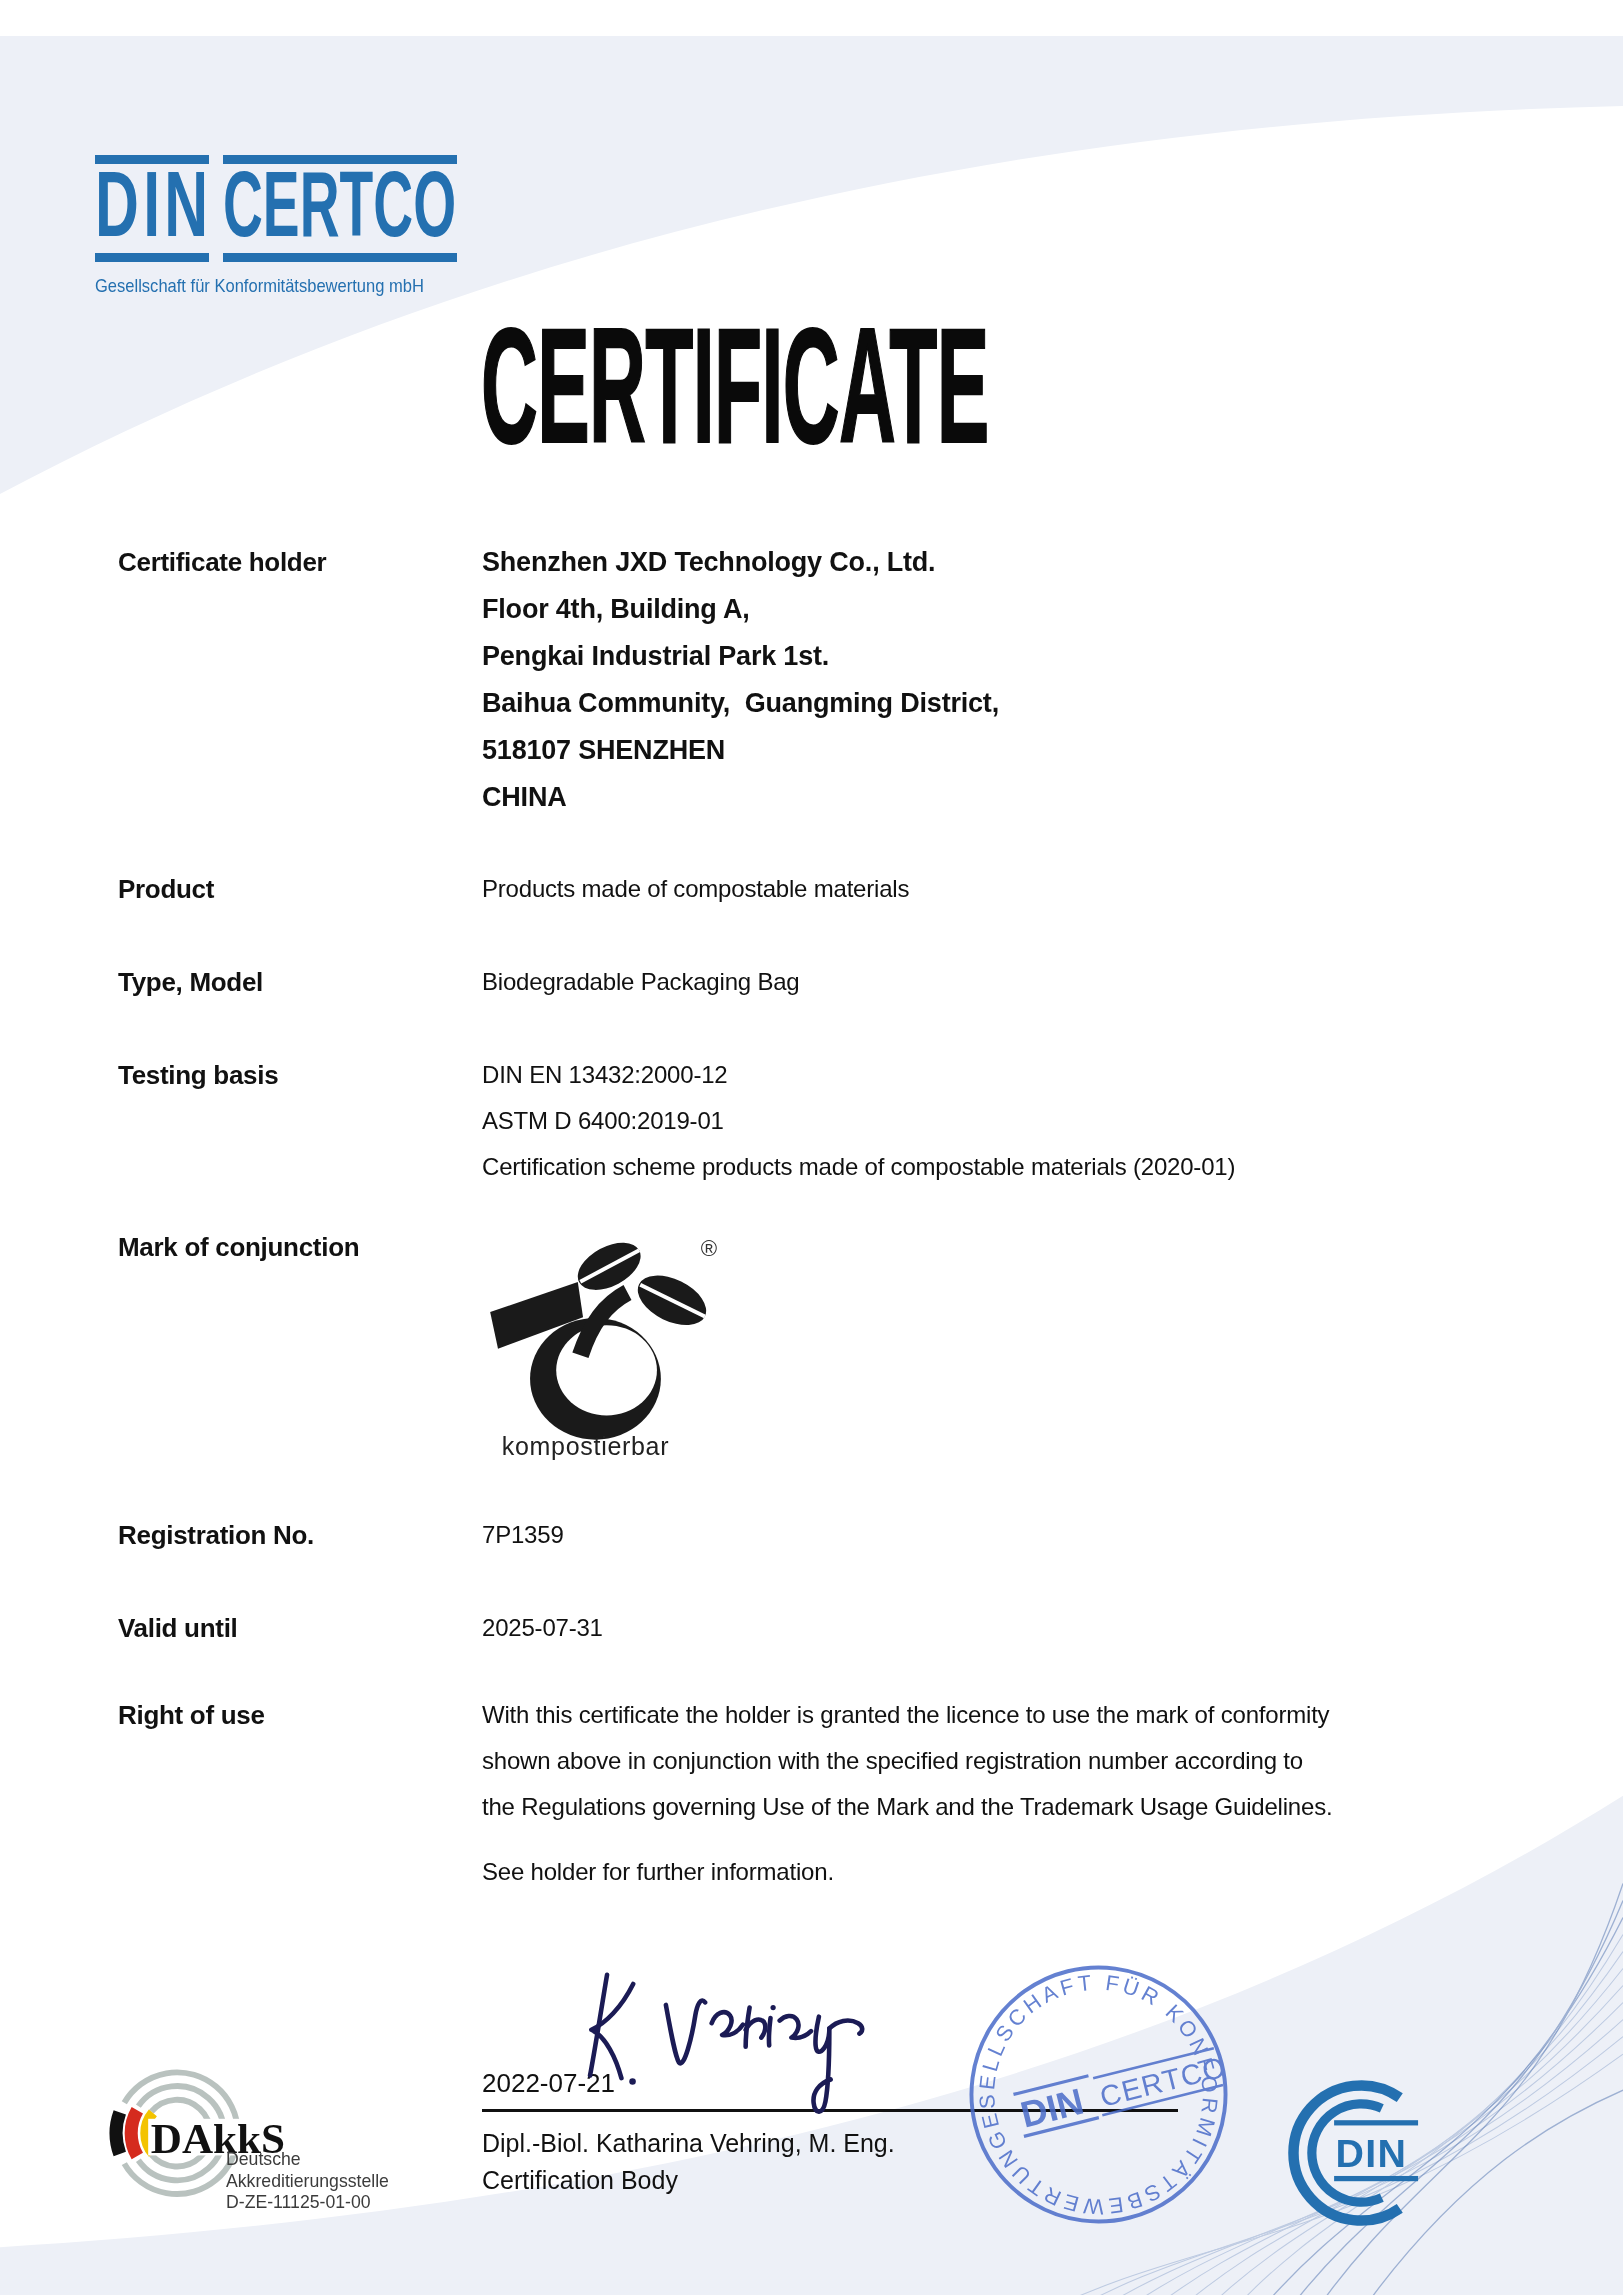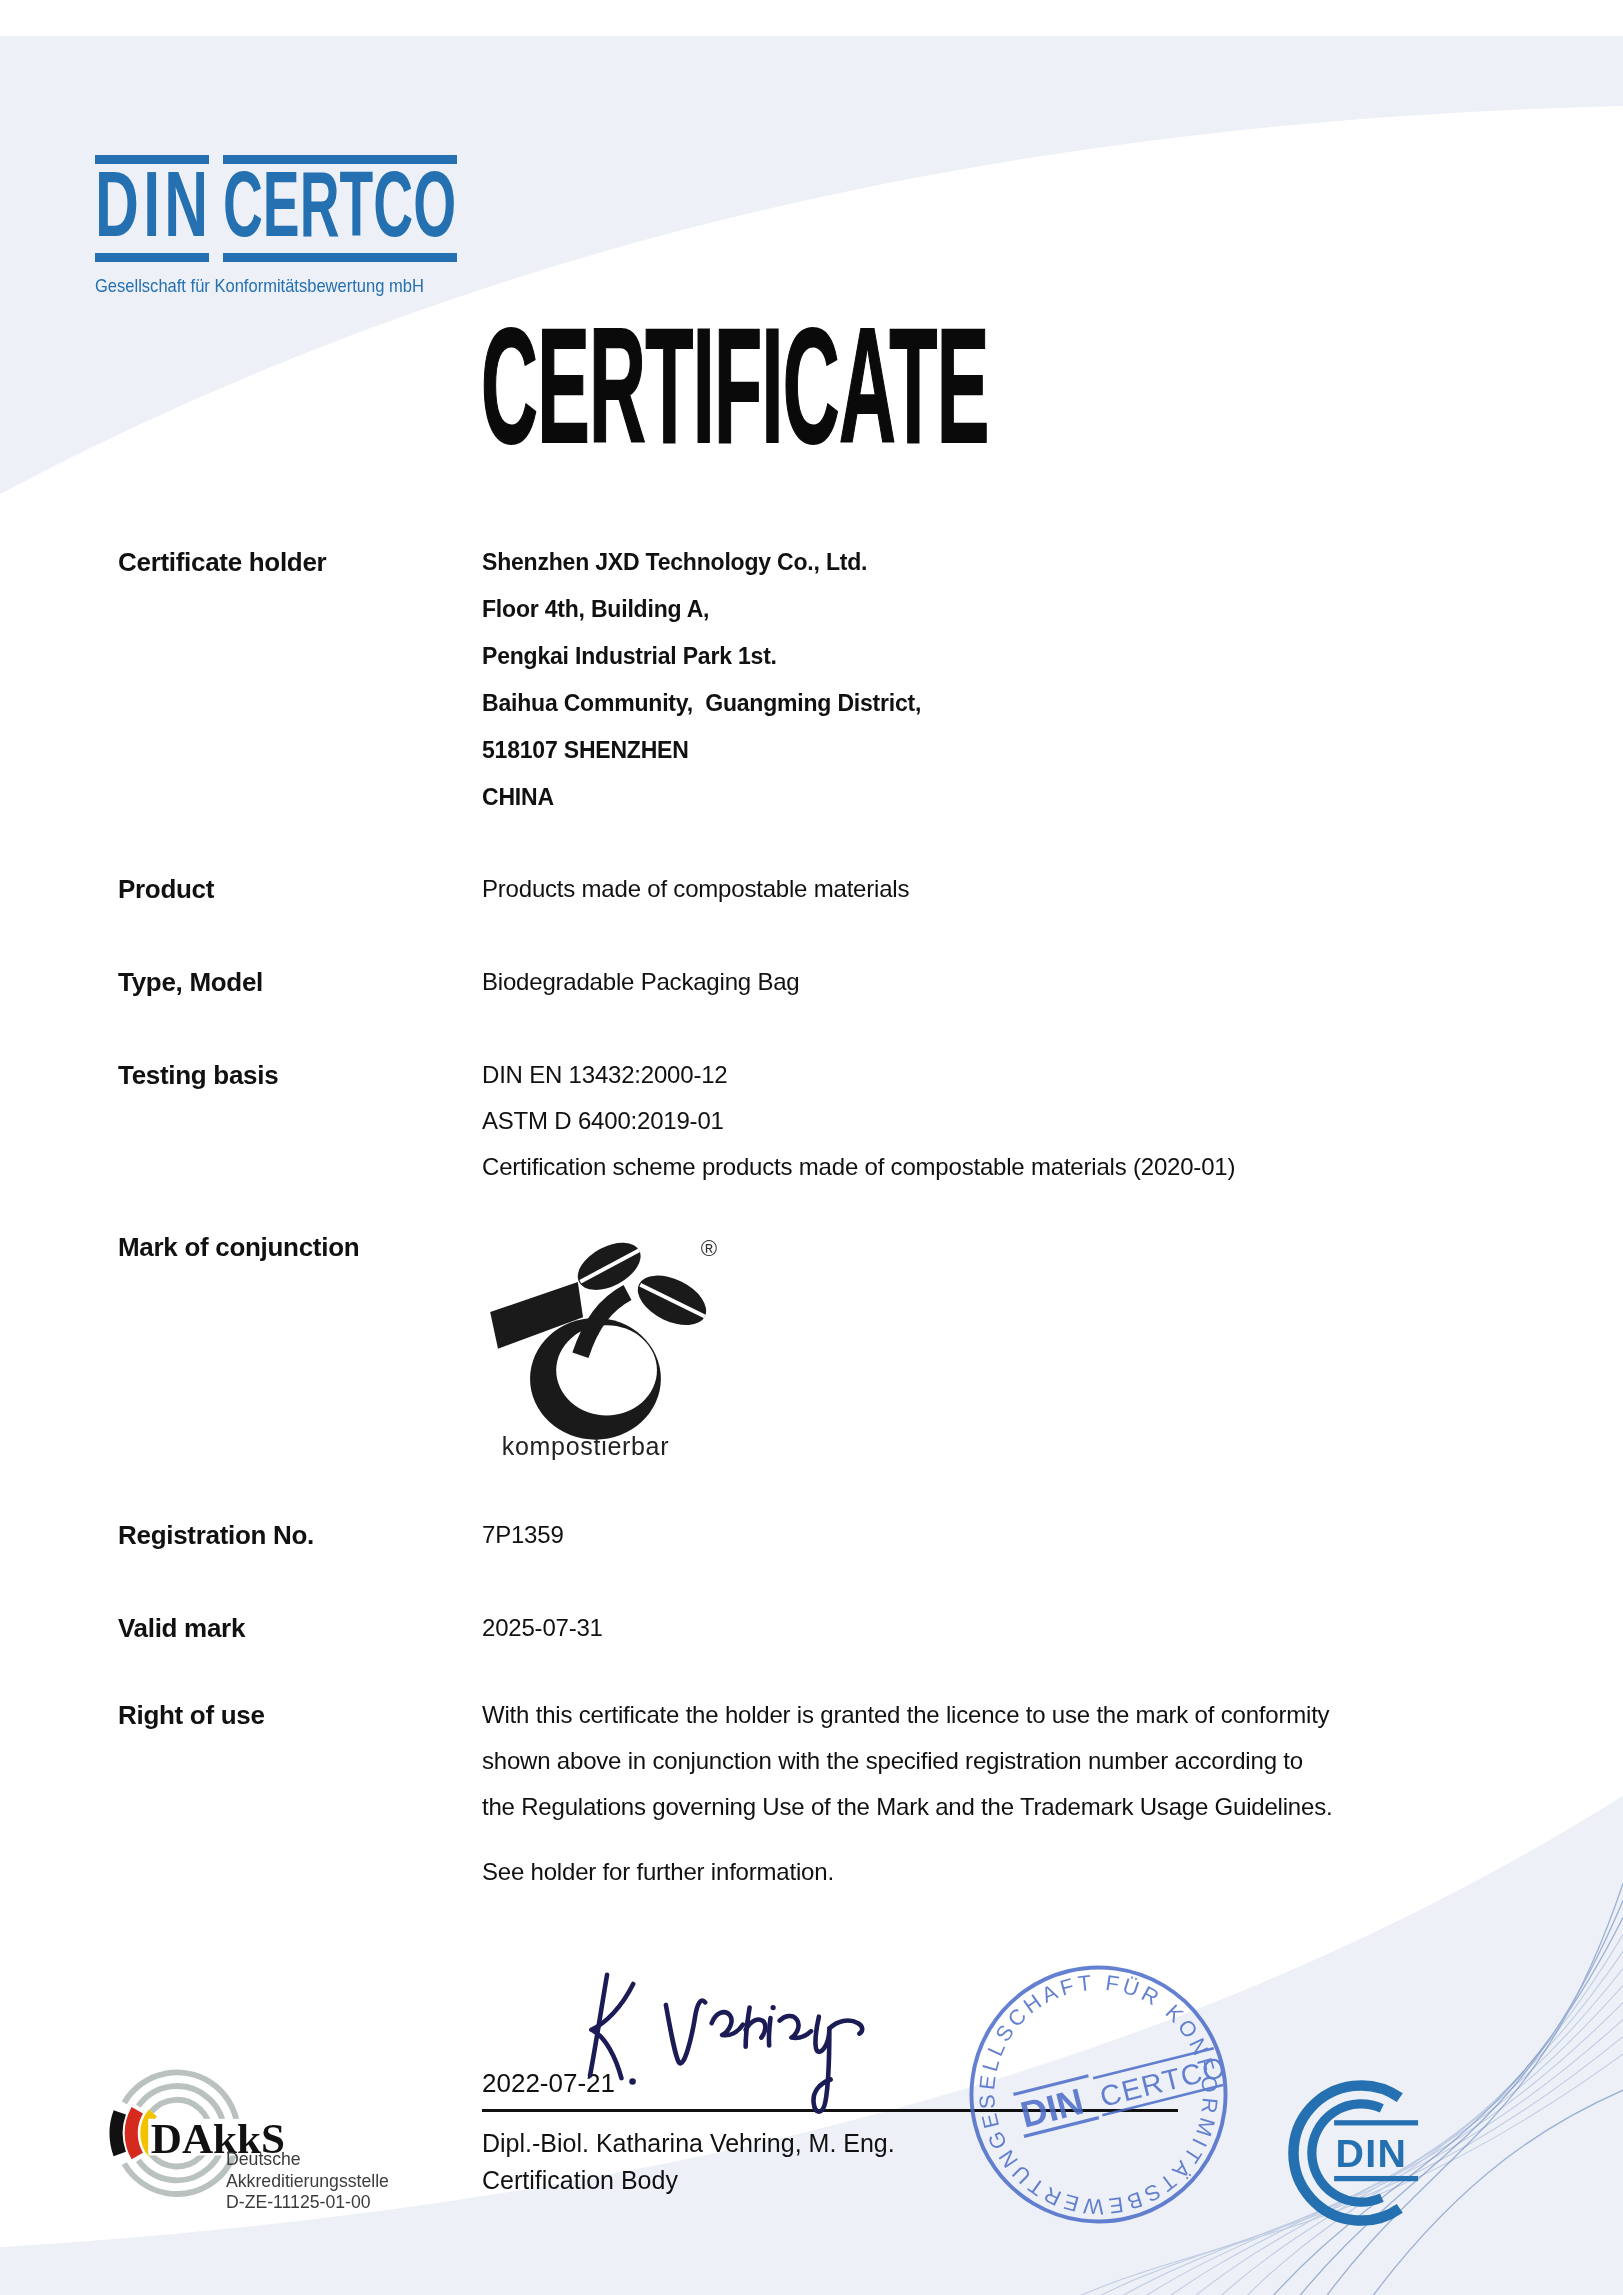--- a/index.html
+++ b/index.html
@@ -21,21 +21,21 @@
   .title{position:absolute;left:481px;top:268px;font-size:164px;font-weight:700;line-height:1;
          letter-spacing:-1.3px;color:#0a0a0a;-webkit-text-stroke:2px #0a0a0a;
          transform:scaleX(.48);transform-origin:left top;white-space:nowrap;}
 
   
   .row{position:absolute;left:0;width:1623px;height:0;overflow:visible;}
   .flabel{position:absolute;left:118px;font-size:26px;font-weight:700;line-height:46px;
           letter-spacing:-0.3px;white-space:pre-wrap;}
   .fvalue{position:absolute;left:482px;font-size:24px;line-height:46px;letter-spacing:-0.2px;
           white-space:pre-wrap;width:1099px;}
-  .fvalue.bold{font-weight:700;font-size:23px;line-height:47px;}
+  .fvalue.bold{font-weight:700;font-size:27px;line-height:47px;}
 
   .caption{position:absolute;left:481px;top:1396px;width:209px;text-align:center;
            font-size:25px;letter-spacing:0.7px;color:#222;}
 
   .sig-date{position:absolute;left:482px;top:2032px;font-size:26px;line-height:31px;}
   .sig-line{position:absolute;left:482px;top:2073px;width:696px;height:3.3px;background:#111;}
   .sig-name{position:absolute;left:482px;top:2092px;font-size:25px;line-height:31px;}
   .sig-role{position:absolute;left:482px;top:2129px;font-size:25px;line-height:31px;}
 
   .footer{position:absolute;left:105px;top:2229px;font-size:20px;letter-spacing:0.3px;
@@ -127,21 +127,21 @@
     <text x="336" y="44" font-size="34" fill="#333333">®</text>
   </svg>
   <div class="caption">kompostierbar</div>
 
   <div class="row" style="top:1476px;">
     <div class="flabel">Registration No.</div>
     <div class="fvalue">7P1359</div>
   </div>
 
   <div class="row" style="top:1569px;">
-    <div class="flabel">Valid mark</div>
+    <div class="flabel">Valid until</div>
     <div class="fvalue">2025-07-31</div>
   </div>
 
   <div class="row" style="top:1656px;">
     <div class="flabel">Right of use</div>
     <div class="fvalue">With this certificate the holder is granted the licence to use the mark of conformity
 shown above in conjunction with the specified registration number according to
 the Regulations governing Use of the Mark and the Trademark Usage Guidelines.</div>
   </div>
 

